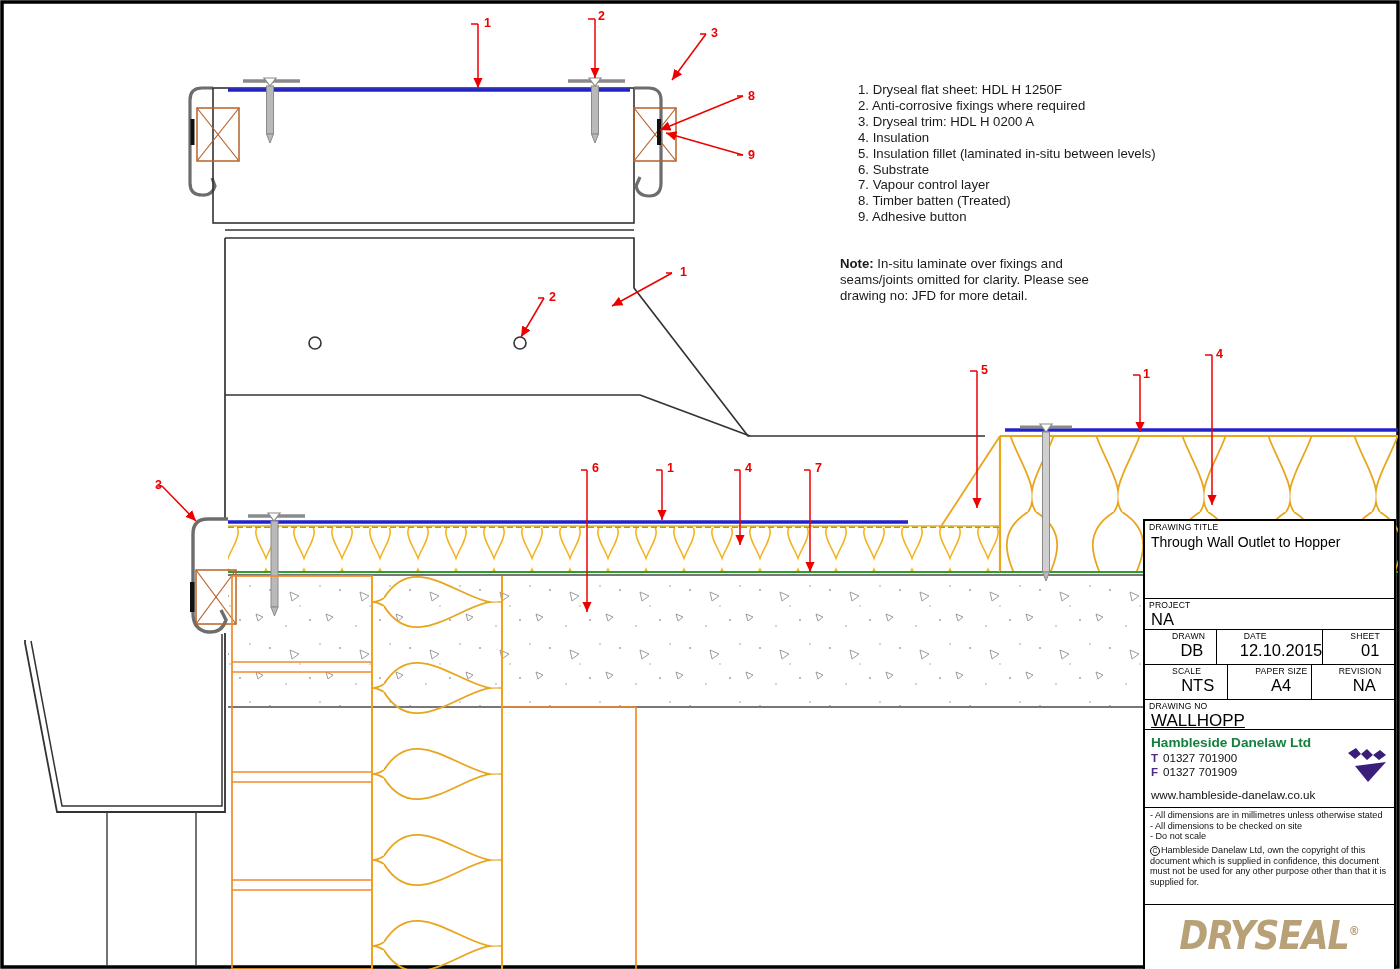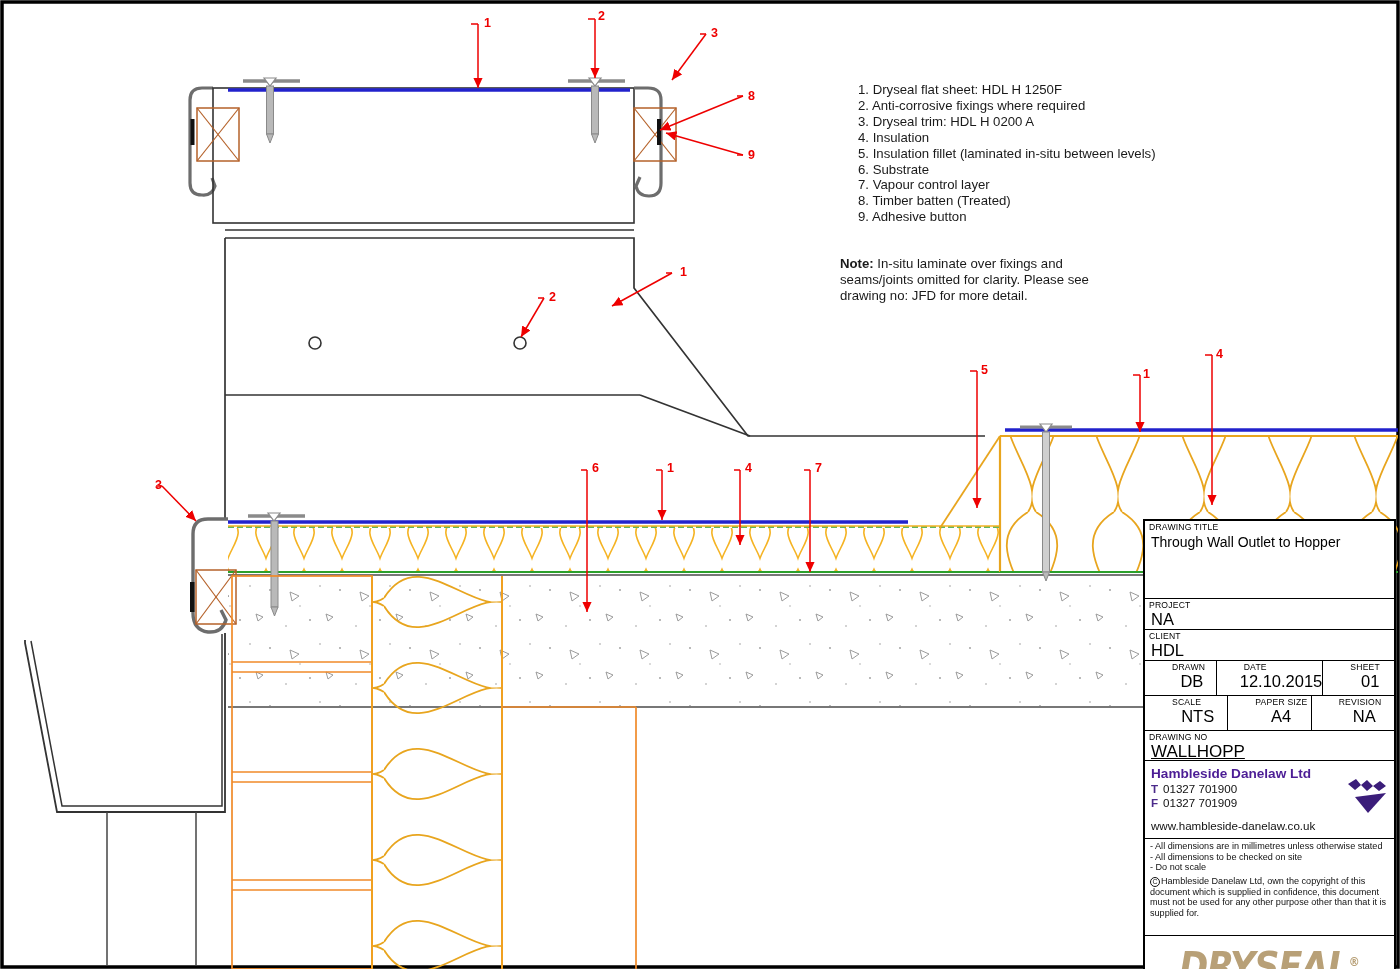--- a/index.html
+++ b/index.html
@@ -29,21 +29,21 @@
   #tb-title .tb-val{font-size:14px;padding-left:6px;line-height:20px;}
   #tb-project{height:31px;}
   #tb-client{height:31px;}
   #tb-drawn{height:35px;}
   #tb-scale{height:35px;}
   #tb-no{height:30px;}
   #tb-no .tb-val{font-size:17px;text-decoration:underline;}
 
   
   #tb-company{height:78px;border-bottom:1.5px solid #000;position:relative;padding:5px 0 0 6px;box-sizing:border-box;}
-  .co-name{color:#4c1d95;font-weight:bold;font-size:13.6px;line-height:16px;}
+  .co-name{color:#15803d;font-weight:bold;font-size:13.6px;line-height:16px;}
   .co-tel{font-size:11.6px;color:#111;line-height:14px;}
   .co-tel .tl{color:#4b2a8a;font-weight:bold;display:inline-block;width:12px;}
   .co-web{font-size:11.6px;color:#111;line-height:15px;margin-top:8px;}
   #hd-logo{position:absolute;right:6px;top:14px;width:42px;height:42px;}
 
   
   #tb-disc{height:97px;border-bottom:1.5px solid #000;padding:2px 4px 0 5px;box-sizing:border-box;}
   .disc{font-size:9.1px;color:#111;line-height:10.6px;}
   .disc2{font-size:9.1px;color:#111;line-height:10.6px;margin-top:3px;}
   .cmark{display:inline-block;border:1px solid #111;border-radius:50%;width:8px;height:8px;
@@ -296,24 +296,20 @@
     <div class="tb-row" id="tb-title">
       <div class="tb-lab">DRAWING TITLE</div>
       <div class="tb-val">Through Wall Outlet to Hopper</div>
     </div>
 
     <div class="tb-row" id="tb-project">
       <div class="tb-lab">PROJECT</div>
       <div class="tb-val">NA</div>
     </div>
 
-    <div class="tb-row" id="tb-client">
-      <div class="tb-lab">CLIENT</div>
-      <div class="tb-val">HDL</div>
-    </div>
 
     <div class="tb-row tb-cells" id="tb-drawn">
       <div class="tb-cell">
         <div class="tb-lab">DRAWN</div>
         <div class="tb-val">DB</div>
       </div>
       <div class="tb-cell">
         <div class="tb-lab">DATE</div>
         <div class="tb-val">12.10.2015</div>
       </div>

